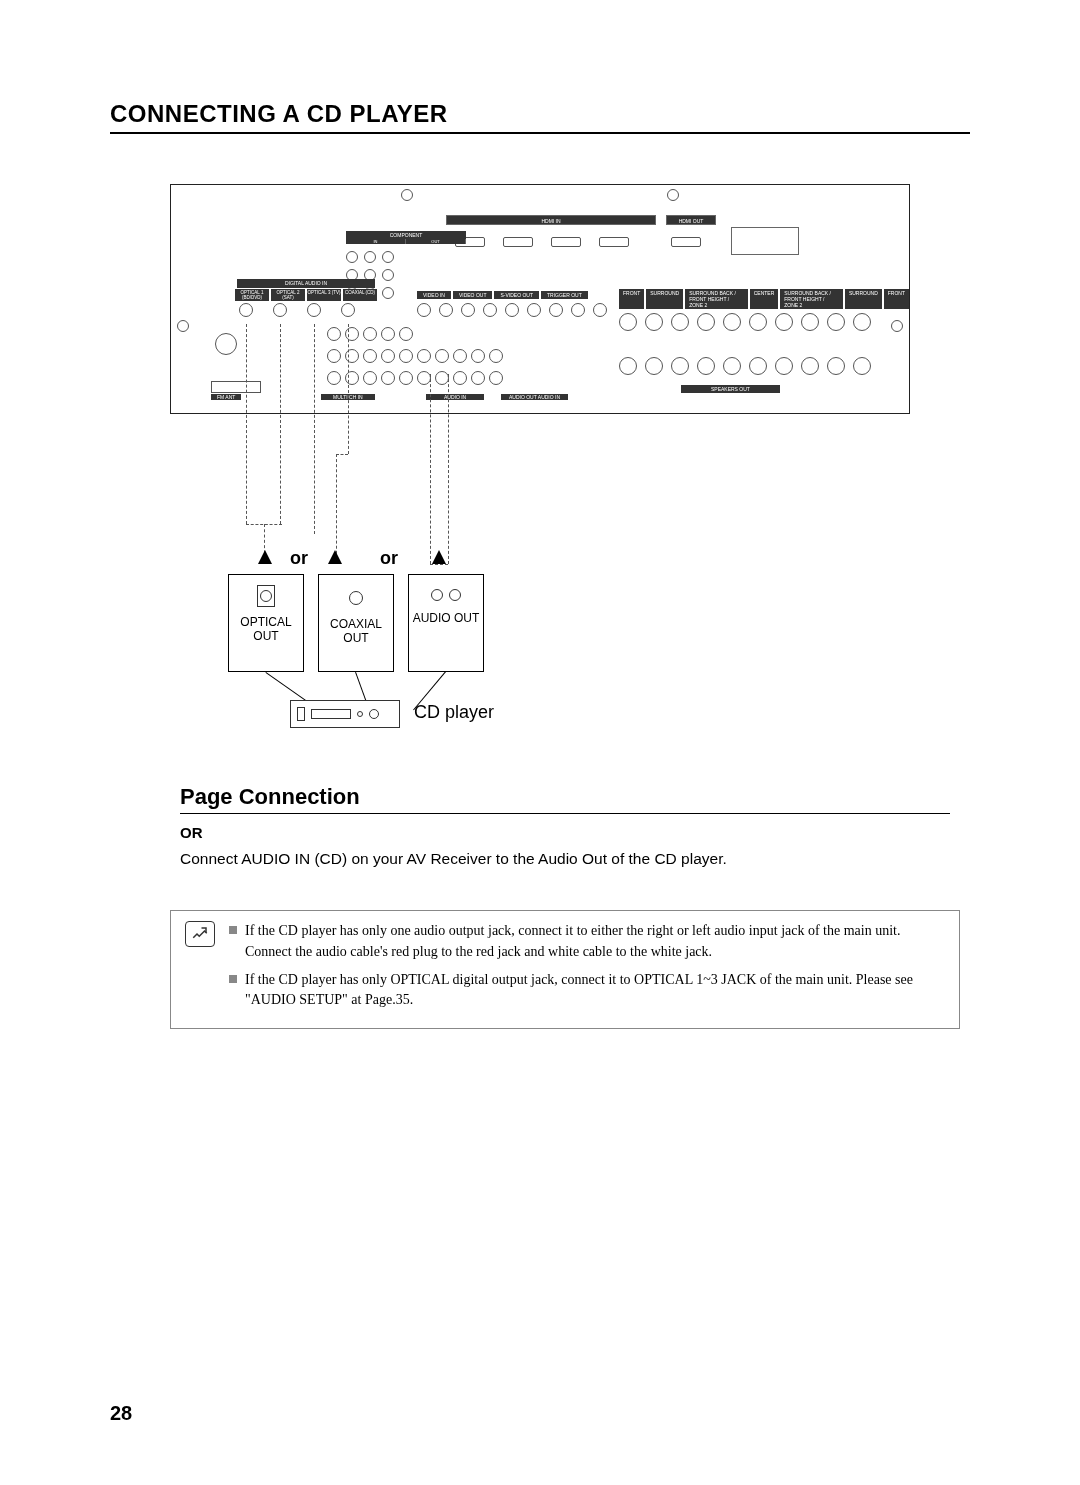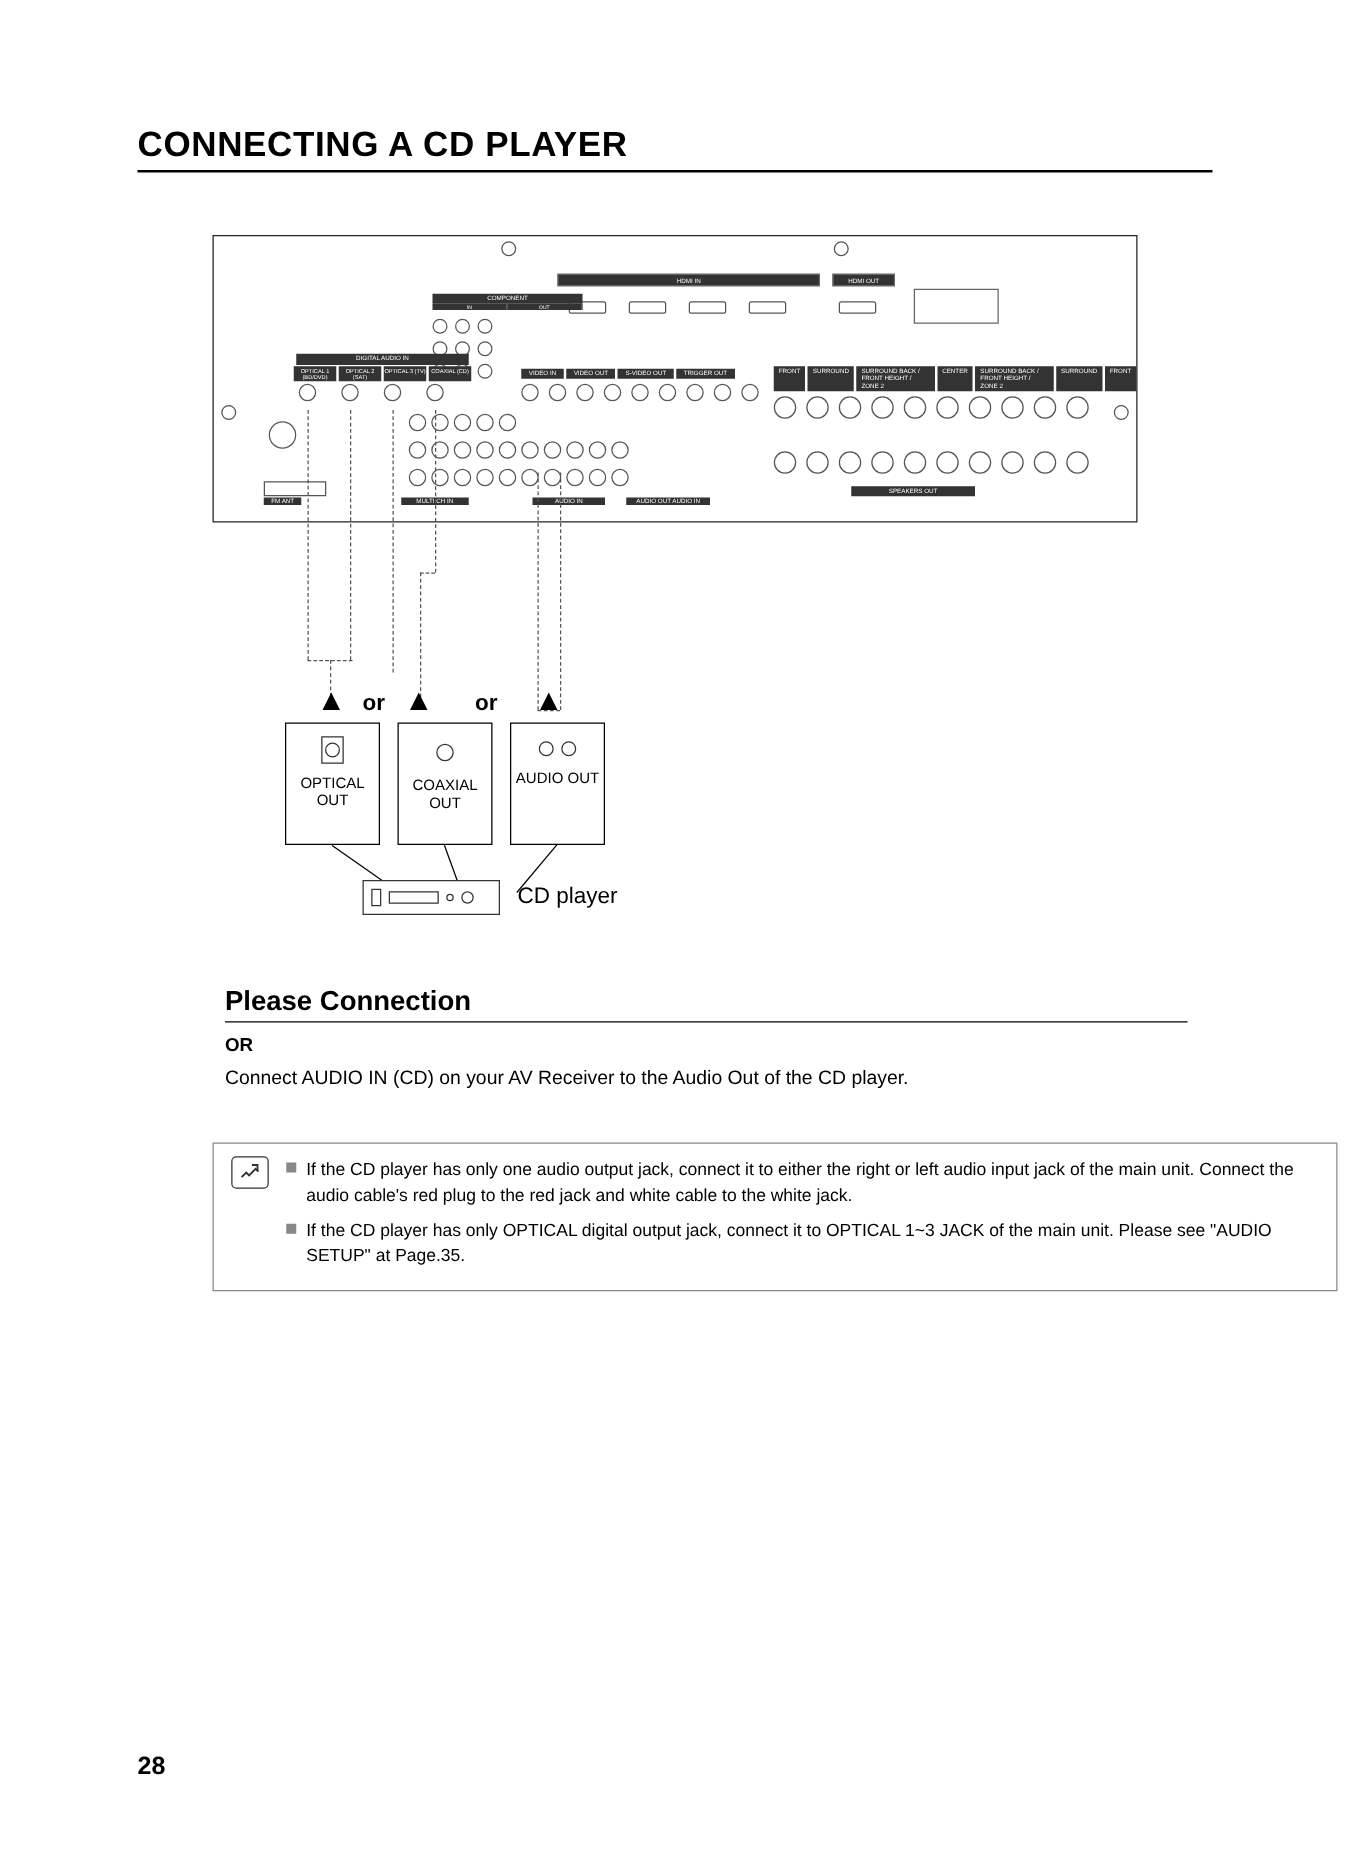--- a/index.html
+++ b/index.html
@@ -17,21 +17,21 @@
   .title {
     font-size: 62px;
     font-weight: 300;
     letter-spacing: 2px;
     border-bottom: 2px solid #000;
     padding-bottom: 2px;
     margin-bottom: 18px;
     font-family: "Times New Roman", serif;
   }
   .section-title {
-    font-size: 28px;
+    font-size: 24px;
     font-weight: bold;
     border-bottom: 2px solid #000;
     padding-bottom: 4px;
     margin-bottom: 50px;
     letter-spacing: 0.5px;
   }
   .diagram-area {
     margin-left: 60px;
     width: 740px;
   }
@@ -114,21 +114,21 @@
   }
   .sub-title {
     font-size: 22px;
     font-weight: bold;
     border-bottom: 1.5px solid #000;
     padding-bottom: 3px;
     margin-bottom: 10px;
   }
   .body-text{ font-size:15.5px; line-height:1.5; margin-bottom:6px;}
   .or-label{font-weight:bold; font-size:15px; margin:6px 0;}
-  .note-box{ margin-top:40px; margin-left:60px; width:900px; border:0.8px solid #888; padding:10px 14px; display:flex; gap:14px;}
+  .note-box{ margin-top:40px; margin-left:60px; width:790px; border:0.8px solid #888; padding:10px 14px; display:flex; gap:14px;font-family:Liberation Serif, serif;}
   .note-icon{flex:0 0 30px; height:26px; border:1.2px solid #333; border-radius:4px; display:flex; align-items:center; justify-content:center;}
   .note-icon svg{width:18px;height:18px;}
   .note-list{flex:1;}
   .note-item{display:flex; gap:8px; font-size:14px; line-height:1.45; margin-bottom:8px;}
   .bullet{flex:0 0 8px; height:8px; background:#888; margin-top:5px;}
   .page-num{position:absolute; bottom:60px; left:110px; font-weight:bold; font-size:20px;}
 </style>
 </head>
 <body>
 
@@ -319,21 +319,21 @@
         <div style="width:8px;height:14px;border:1px solid #333;"></div>
         <div class="tray"></div>
         <div class="btn"></div>
         <div style="width:10px;height:10px;border:1px solid #333;border-radius:50%;"></div>
       </div>
       <div class="cd-label" style="top:288px; left:244px;">CD player</div>
     </div>
   </div>
 
   <div class="sub-section">
-    <div class="sub-title">Please Connection</div>
+    <div class="sub-title">Page Connection</div>
     <div class="or-label">OR</div>
     <div class="body-text">Connect AUDIO IN (CD) on your AV Receiver to the Audio Out of the CD player.</div>
   </div>
 
   <div class="note-box">
     <div class="note-icon">
       <svg viewBox="0 0 24 24">
           <path d="M3 17l5-5 3 3 7-7 3 3" fill="none" stroke="#333" stroke-width="2"></path>
           <path d="M14 4l6 0 0 6" fill="none" stroke="#333" stroke-width="2"></path>
         </svg>

